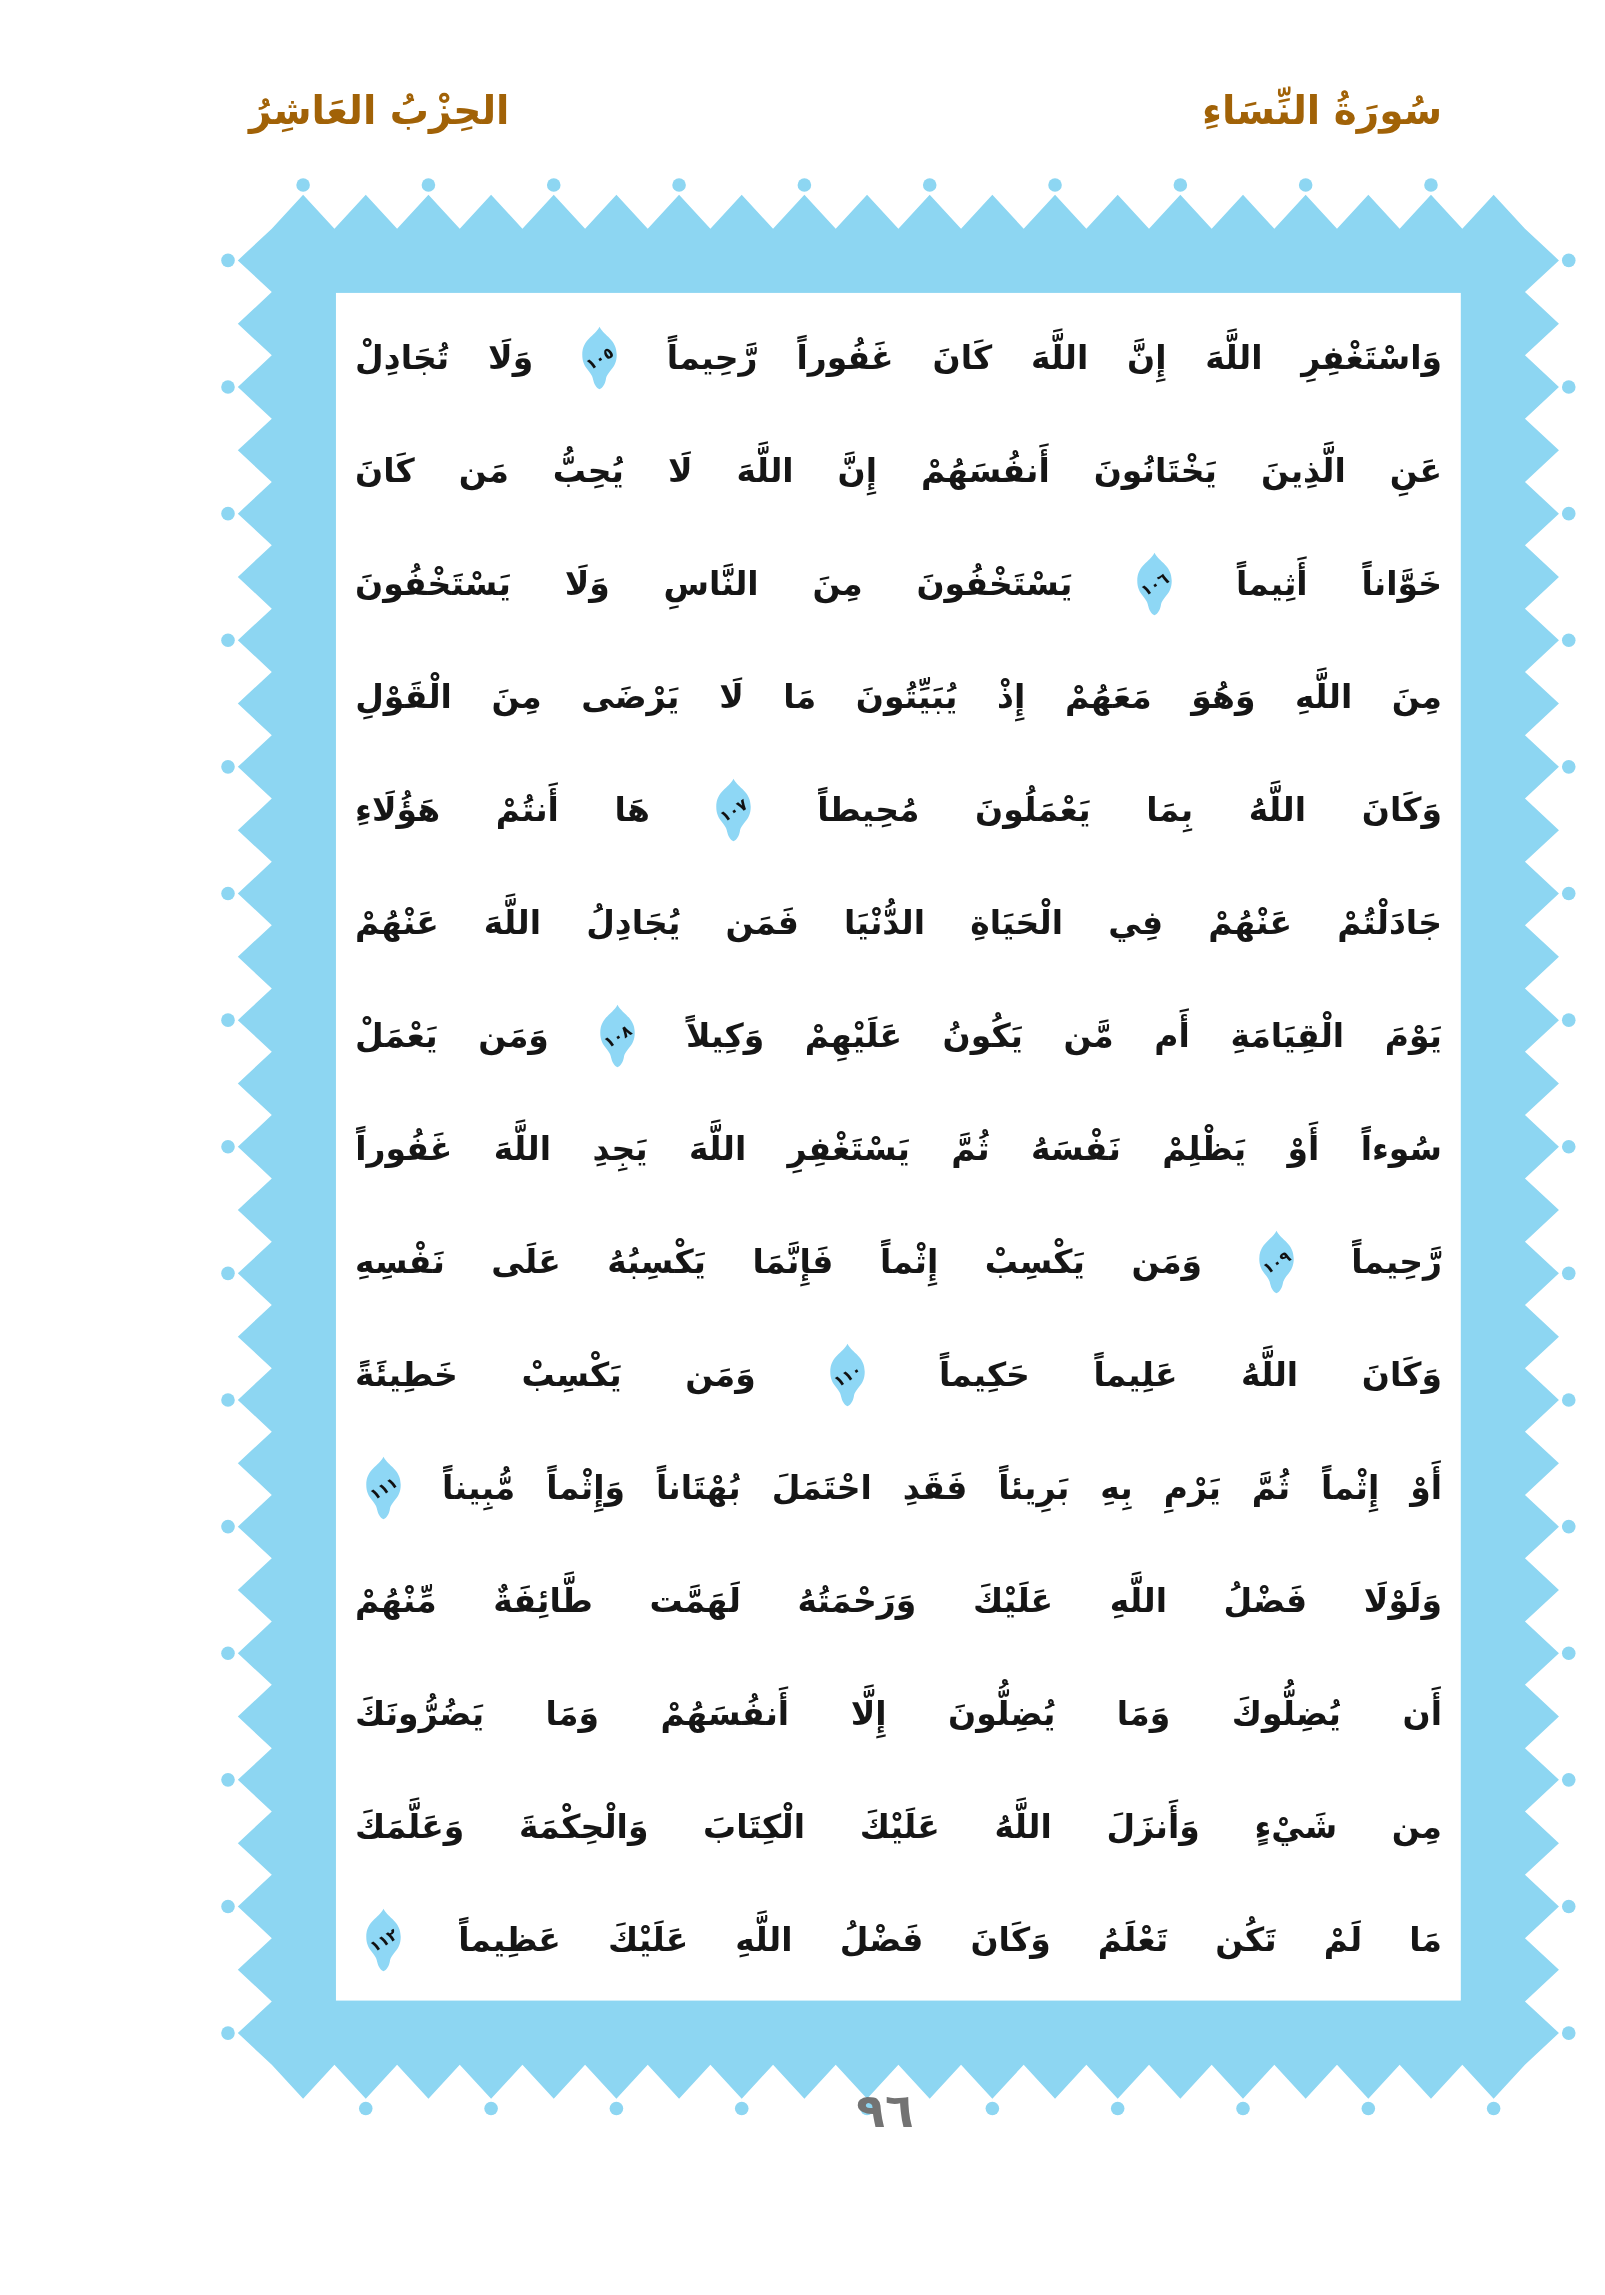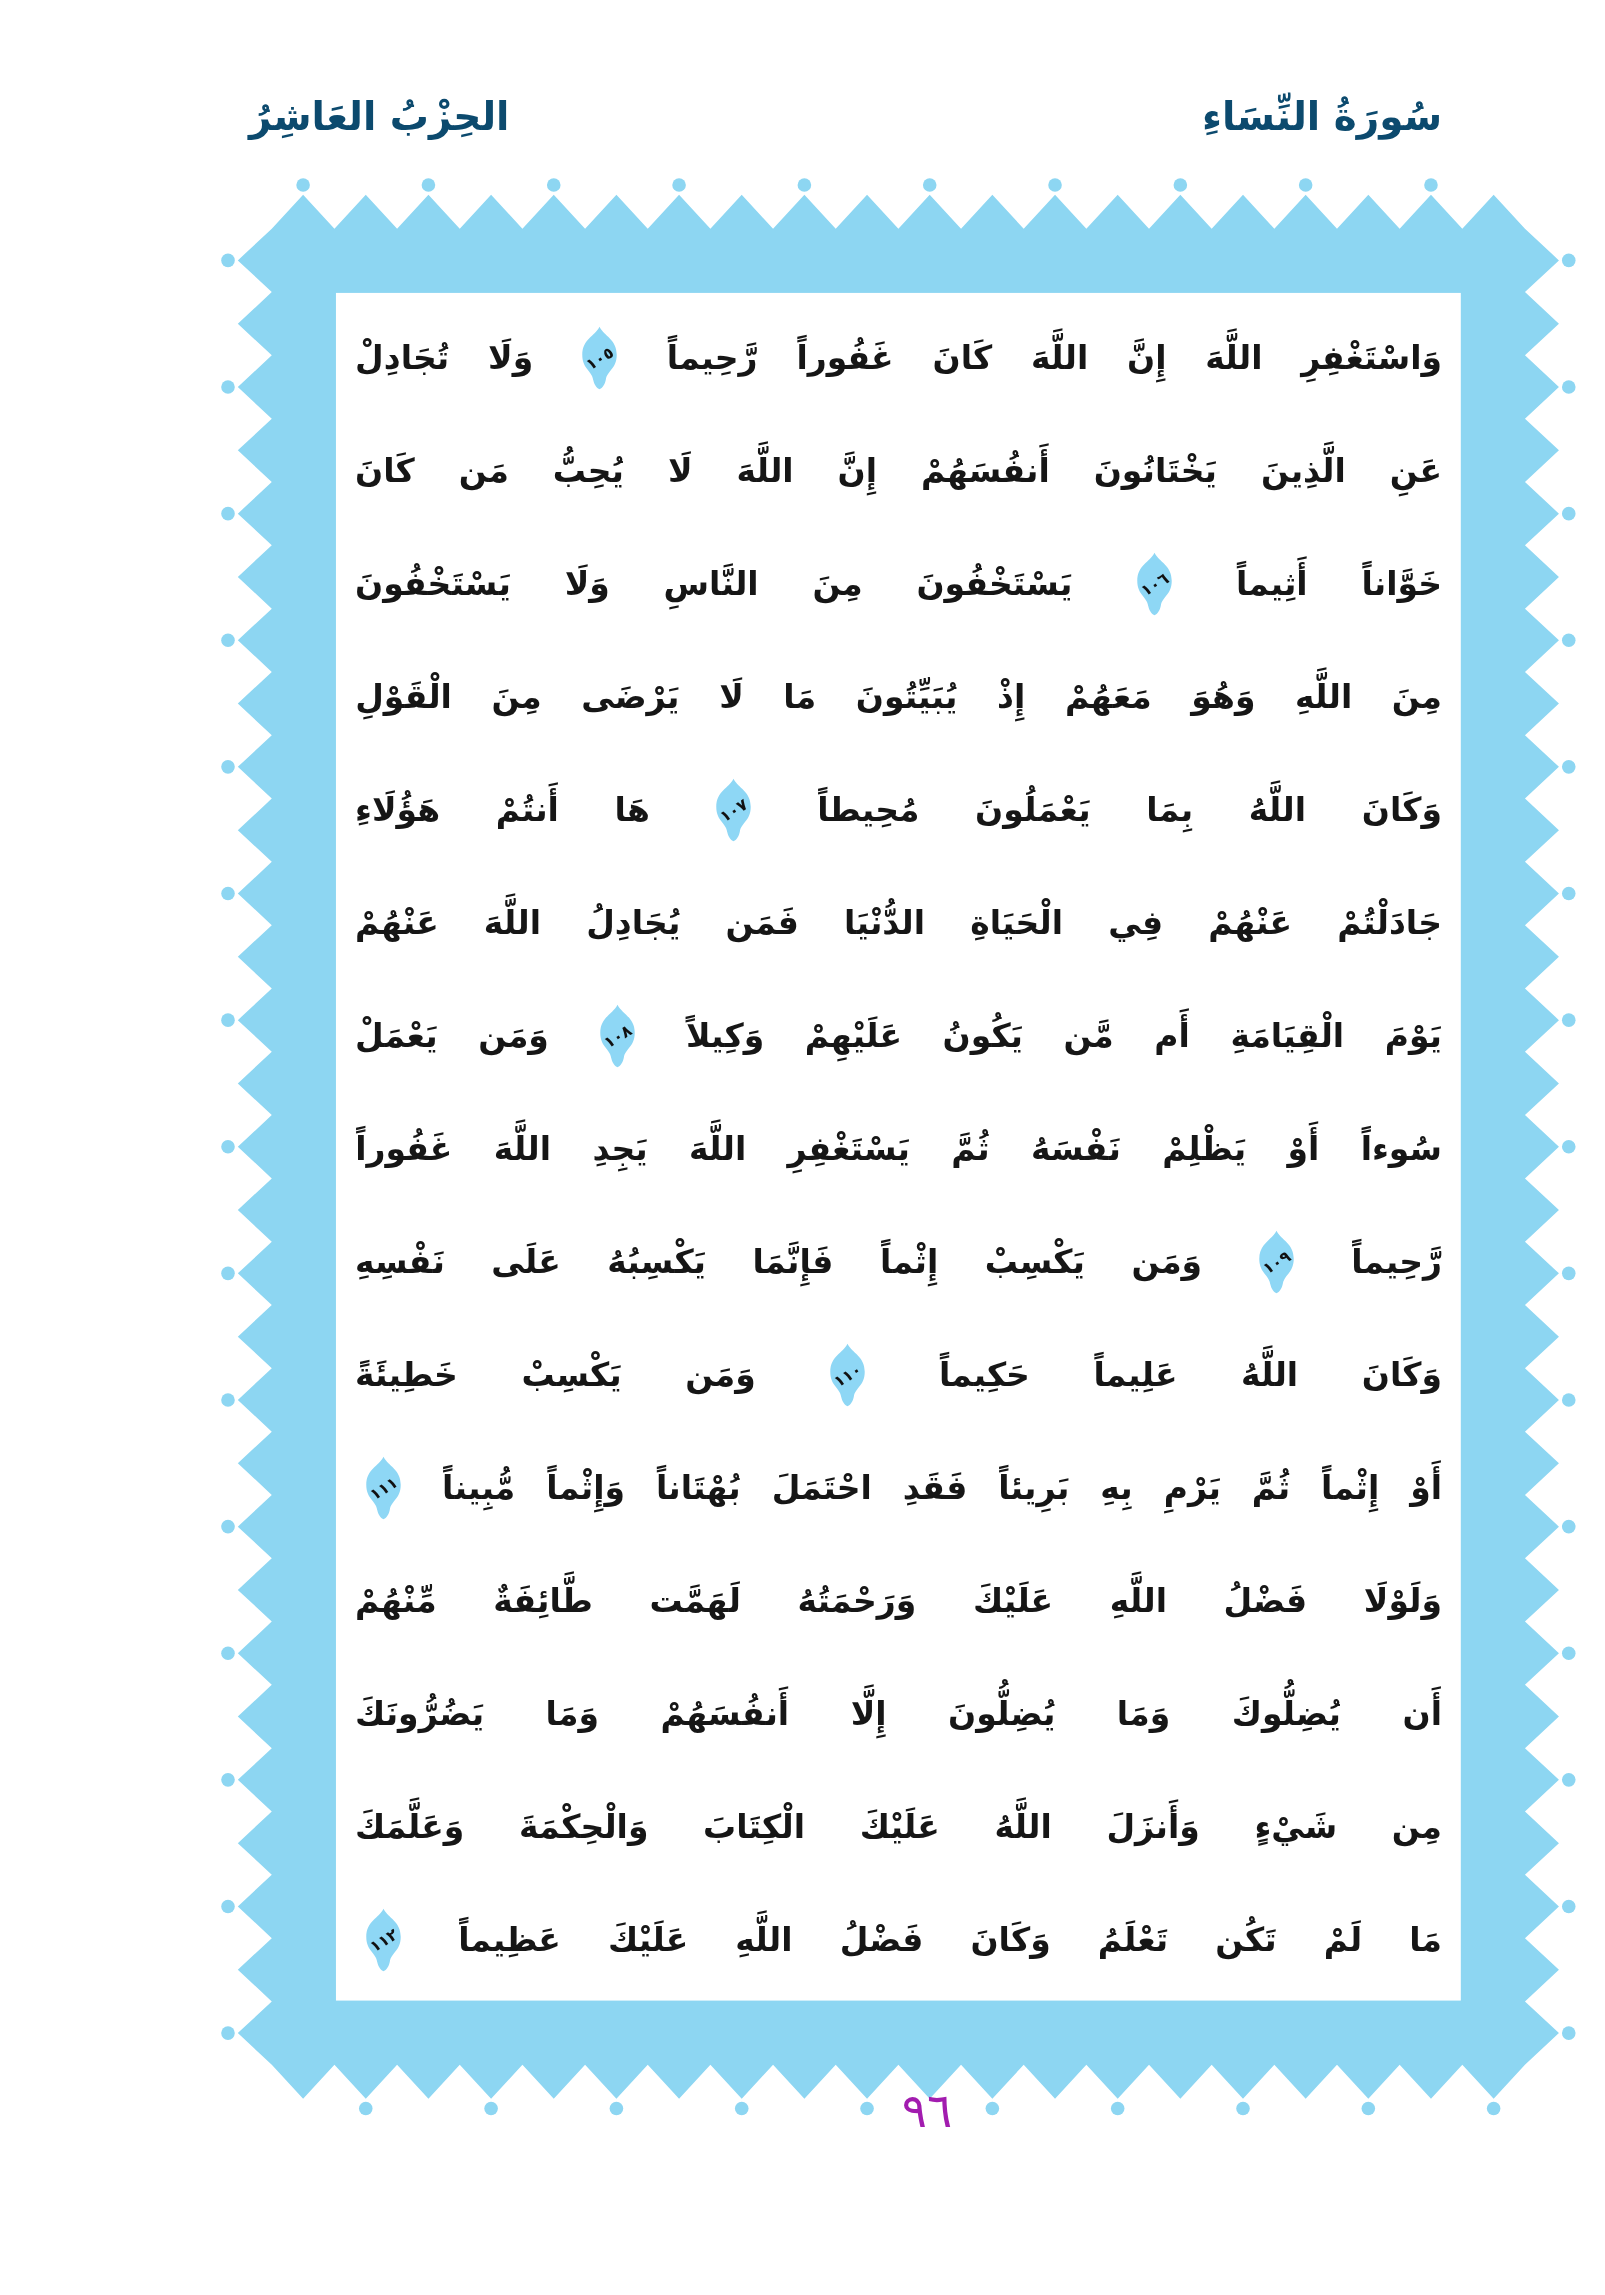--- a/index.html
+++ b/index.html
@@ -2,21 +2,21 @@
 <html lang="ar" dir="rtl" style="font-size:12px"><head>
 <meta charset="utf-8">
 <style>
   html,body{margin:0;padding:0;}
   body{
     width:1605px;height:2295px;position:relative;background:#ffffff;
     font-family:"DejaVu Sans", sans-serif;overflow:hidden;
   }
   
   .hdr{
-    position:absolute;top:86px;font-size:39px;font-weight:bold;color:#0c4a6e;
+    position:absolute;top:80px;font-size:39px;font-weight:bold;color:#a16207;
     white-space:nowrap;line-height:1.6;
   }
   #hdr-right{right:163px;}
   #hdr-left{left:249px;}
   
   #frame-svg{position:absolute;left:0;top:0;width:1605px;height:2295px;}
   
   #text-block{
     position:absolute;left:355px;top:301px;width:1087px;height:1699px;
   }
@@ -34,21 +34,21 @@
   .vmark svg{position:absolute;left:0;top:0;width:47px;height:66px;}
   .vmark .vnum{
     position:absolute;left:0;top:0;width:47px;height:66px;
     display:flex;align-items:center;justify-content:center;
     font-size:16px;font-weight:bold;color:#111;
     transform:rotate(-32deg);
   }
   
   #page-number{
     position:absolute;top:2083px;left:885px;transform:translateX(-50%);
-    font-size:47px;font-weight:normal;color:#a21caf;margin-left:42px;
+    font-size:47px;font-weight:bold;color:#737373;
   }
 </style>
 </head>
 <body>
 
 <svg id="frame-svg" viewBox="0 0 2126 3040" xmlns="http://www.w3.org/2000/svg">
     <polygon fill="#8DD6F2" points="360.0,303.0 401.5,258.0 443.0,303.0 484.5,258.0 526.0,303.0 567.5,258.0 609.0,303.0 650.5,258.0 692.0,303.0 733.5,258.0 775.0,303.0 816.5,258.0 858.0,303.0 899.5,258.0 941.0,303.0 982.5,258.0 1024.0,303.0 1065.5,258.0 1107.0,303.0 1148.5,258.0 1190.0,303.0 1231.5,258.0 1273.0,303.0 1314.5,258.0 1356.0,303.0 1397.5,258.0 1439.0,303.0 1480.5,258.0 1522.0,303.0 1563.5,258.0 1605.0,303.0 1646.5,258.0 1688.0,303.0 1729.5,258.0 1771.0,303.0 1812.5,258.0 1854.0,303.0 1895.5,258.0 1937.0,303.0 1978.5,258.0 2020.0,303.0 2065.0,344.9 2020.0,386.9 2065.0,428.8 2020.0,470.7 2065.0,512.7 2020.0,554.6 2065.0,596.5 2020.0,638.4 2065.0,680.4 2020.0,722.3 2065.0,764.2 2020.0,806.2 2065.0,848.1 2020.0,890.0 2065.0,932.0 2020.0,973.9 2065.0,1015.8 2020.0,1057.8 2065.0,1099.7 2020.0,1141.6 2065.0,1183.6 2020.0,1225.5 2065.0,1267.4 2020.0,1309.3 2065.0,1351.3 2020.0,1393.2 2065.0,1435.1 2020.0,1477.1 2065.0,1519.0 2020.0,1560.9 2065.0,1602.9 2020.0,1644.8 2065.0,1686.7 2020.0,1728.7 2065.0,1770.6 2020.0,1812.5 2065.0,1854.4 2020.0,1896.4 2065.0,1938.3 2020.0,1980.2 2065.0,2022.2 2020.0,2064.1 2065.0,2106.0 2020.0,2148.0 2065.0,2189.9 2020.0,2231.8 2065.0,2273.8 2020.0,2315.7 2065.0,2357.6 2020.0,2399.6 2065.0,2441.5 2020.0,2483.4 2065.0,2525.3 2020.0,2567.3 2065.0,2609.2 2020.0,2651.1 2065.0,2693.1 2020.0,2735.0 1978.5,2780.0 1937.0,2735.0 1895.5,2780.0 1854.0,2735.0 1812.5,2780.0 1771.0,2735.0 1729.5,2780.0 1688.0,2735.0 1646.5,2780.0 1605.0,2735.0 1563.5,2780.0 1522.0,2735.0 1480.5,2780.0 1439.0,2735.0 1397.5,2780.0 1356.0,2735.0 1314.5,2780.0 1273.0,2735.0 1231.5,2780.0 1190.0,2735.0 1148.5,2780.0 1107.0,2735.0 1065.5,2780.0 1024.0,2735.0 982.5,2780.0 941.0,2735.0 899.5,2780.0 858.0,2735.0 816.5,2780.0 775.0,2735.0 733.5,2780.0 692.0,2735.0 650.5,2780.0 609.0,2735.0 567.5,2780.0 526.0,2735.0 484.5,2780.0 443.0,2735.0 401.5,2780.0 360.0,2735.0 315.0,2693.1 360.0,2651.1 315.0,2609.2 360.0,2567.3 315.0,2525.3 360.0,2483.4 315.0,2441.5 360.0,2399.6 315.0,2357.6 360.0,2315.7 315.0,2273.8 360.0,2231.8 315.0,2189.9 360.0,2148.0 315.0,2106.0 360.0,2064.1 315.0,2022.2 360.0,1980.2 315.0,1938.3 360.0,1896.4 315.0,1854.4 360.0,1812.5 315.0,1770.6 360.0,1728.7 315.0,1686.7 360.0,1644.8 315.0,1602.9 360.0,1560.9 315.0,1519.0 360.0,1477.1 315.0,1435.1 360.0,1393.2 315.0,1351.3 360.0,1309.3 315.0,1267.4 360.0,1225.5 315.0,1183.6 360.0,1141.6 315.0,1099.7 360.0,1057.8 315.0,1015.8 360.0,973.9 315.0,932.0 360.0,890.0 315.0,848.1 360.0,806.2 315.0,764.2 360.0,722.3 315.0,680.4 360.0,638.4 315.0,596.5 360.0,554.6 315.0,512.7 360.0,470.7 315.0,428.8 360.0,386.9 315.0,344.9"></polygon>
     <circle cx="401.5" cy="245.0" r="9" fill="#8DD6F2"></circle>
     <circle cx="567.5" cy="245.0" r="9" fill="#8DD6F2"></circle>
     <circle cx="733.5" cy="245.0" r="9" fill="#8DD6F2"></circle>

